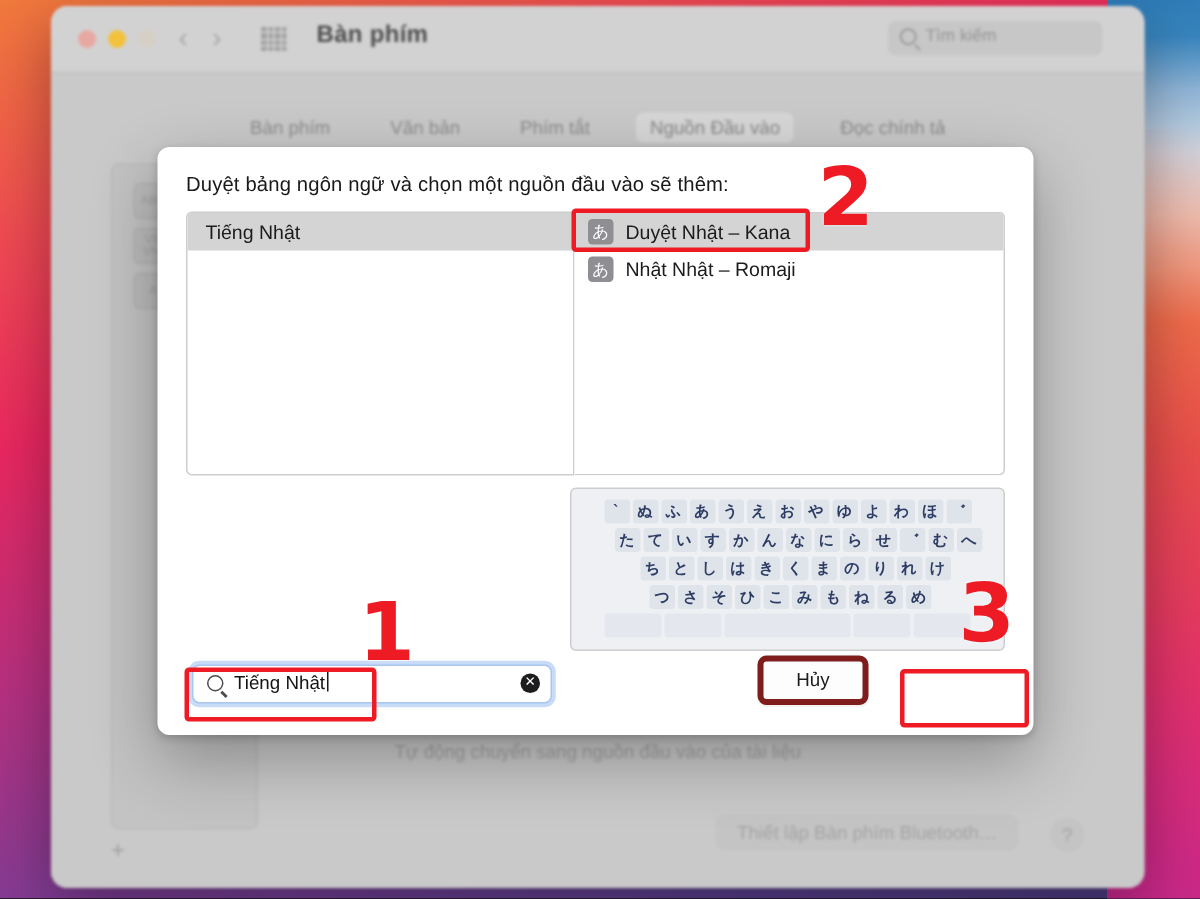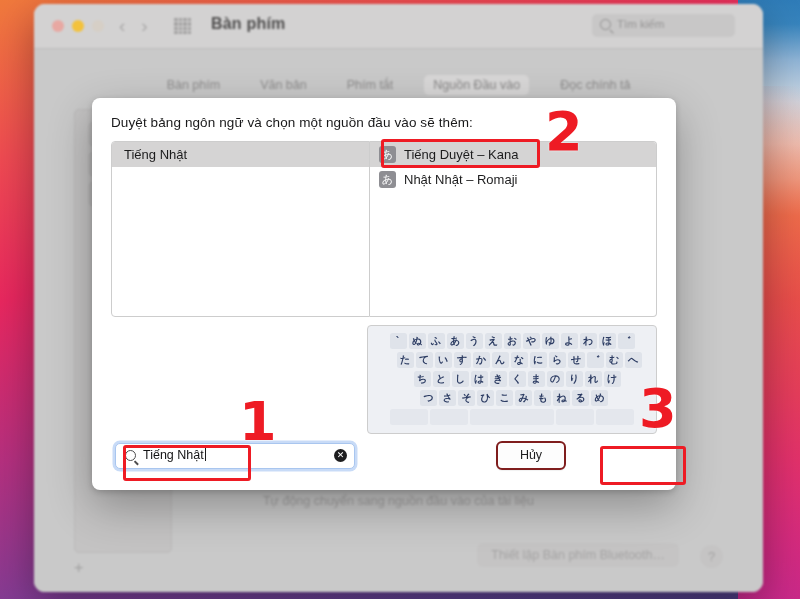--- a/index.html
+++ b/index.html
@@ -55,21 +55,21 @@
 
   .src-sidebar{position:absolute;left:40px;top:60px;width:96px;bottom:40px;background:#c4c3c3;border:1px solid #bbbaba;border-radius:5px;}
   .srcicon{position:absolute;left:14px;width:24px;height:22px;background:#bdbcbc;border:1px solid #b2b1b1;border-radius:4px;
     font-size:8px;color:#a6a5a5;display:flex;align-items:center;justify-content:center;text-align:center;line-height:8px;}
   .plusbtn{position:absolute;left:40px;bottom:16px;font-size:16px;color:#a2a1a1;}
   .autoswitch{position:absolute;left:0;right:0;top:445px;text-align:center;font-size:12.5px;color:#a3a2a2;}
   .btbtn{position:absolute;right:84px;bottom:26px;padding:5px 14px;border-radius:6px;background:#c5c4c4;font-size:12.5px;color:#a4a3a3;}
   .helpbtn{position:absolute;right:40px;bottom:25px;width:23px;height:23px;border-radius:50%;background:#c5c4c4;color:#a4a3a3;font-size:13px;display:flex;align-items:center;justify-content:center;}
 
   
-  .sheet{position:absolute;left:92px;top:98px;width:584px;height:392px;
+  .sheet{position:absolute;left:105px;top:98px;width:584px;height:392px;
     background:#ffffff;border-radius:8px;
     box-shadow:0 16px 44px rgba(0,0,0,.30),0 2px 6px rgba(0,0,0,.18);
     overflow:hidden;}
   .sheet-prompt{position:absolute;left:19px;top:17px;font-size:13.5px;color:#19191a;letter-spacing:.1px;}
 
   .lists{position:absolute;left:19px;top:43px;right:19px;height:176px;display:flex;gap:0;}
   .list-left{width:257px;border:1px solid #cdcdcd;border-radius:4px 0 0 4px;background:#fff;overflow:hidden;}
   .list-right{flex:1;border:1px solid #cdcdcd;border-left:none;border-radius:0 4px 4px 0;background:#fff;overflow:hidden;}
   .langrow{padding:5px 12px;font-size:13px;color:#1c1c1d;}
   .langrow.sel{background:#d5d4d4;}
@@ -98,21 +98,21 @@
     background:#fff;border:1px solid #a9c6ef;border-radius:5px;
     box-shadow:0 0 0 2.5px rgba(110,160,235,.38);}
   .searchfield .mag{position:absolute;left:9px;top:6px;width:9px;height:9px;border:1.5px solid #4d4d4e;border-radius:50%;}
   .searchfield .mag:after{content:"";position:absolute;right:-4px;bottom:-3px;width:5px;height:1.5px;background:#4d4d4e;transform:rotate(45deg);}
   .searchfield .val{position:absolute;left:27px;top:4px;font-size:12.5px;color:#141415;}
   .caret{display:inline-block;width:1px;height:13px;background:#1a1a1b;vertical-align:-2px;margin-left:1px;}
   .clearbtn{position:absolute;right:7px;top:5px;width:13px;height:13px;border-radius:50%;background:#1d1d1f;
     color:#fff;font-size:9px;line-height:13px;text-align:center;font-family:"DejaVu Sans",sans-serif;}
 
   .btn{position:absolute;bottom:20px;border-radius:6px;font-size:12.5px;text-align:center;}
-  .btn-cancel{right:110px;width:66px;height:25px;line-height:25px;background:#fdfdfd;border:2px solid #7f1d1d;color:#1c1c1d;
+  .btn-cancel{right:110px;width:66px;height:25px;line-height:25px;background:#fdfdfd;border:4px solid #7f1d1d;color:#1c1c1d;
     box-shadow:0 1px 1px rgba(0,0,0,.06);}
   .btn-add{right:25px;width:69px;height:25px;line-height:25px;background:#2f7ae5;color:#fff;border:1px solid #2f7ae5;}
 
   
   .ann-box{position:absolute;border:3px solid #ee1b24;border-radius:3px;pointer-events:none;}
   .ann-num{position:absolute;color:#ee1b24;font-weight:700;font-size:54px;
     line-height:54px;font-family:"DejaVu Sans",sans-serif;
     text-shadow:0 0 2px rgba(255,255,255,.9);}
   #ann-box-1{left:123px;top:445px;width:122px;height:30px;}
   #ann-box-2{left:381px;top:139px;width:153px;height:23px;}
@@ -193,21 +193,21 @@
 
     <div class="sheet-prompt">Duyệt bảng ngôn ngữ và chọn một nguồn đầu vào sẽ thêm:</div>
 
     <div class="lists">
       <div class="list-left">
         <div class="langrow sel">Tiếng Nhật</div>
       </div>
       <div class="list-right">
         <div class="srcrow sel">
           <span class="kana-badge">あ</span>
-          <span>Tiếng Duyệt – Kana</span>
+          <span>Duyệt Nhật – Kana</span>
         </div>
         <div class="srcrow">
           <span class="kana-badge">あ</span>
           <span>Nhật Nhật – Romaji</span>
         </div>
       </div>
     </div>
 
     <div class="kbpreview">
       <div class="kbrow r1">

